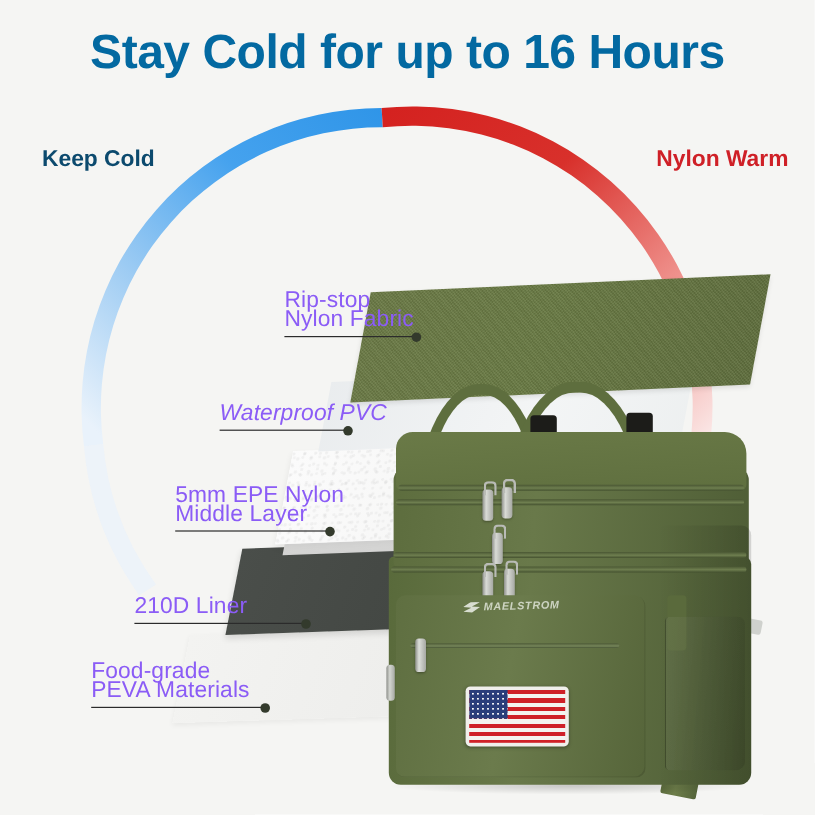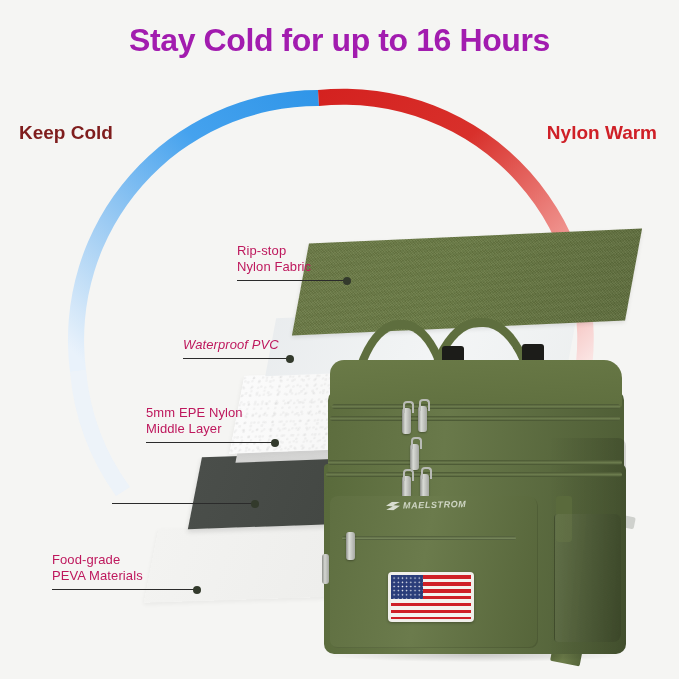--- a/index.html
+++ b/index.html
@@ -17,47 +17,47 @@
     -webkit-font-smoothing: antialiased;
   }
 
   
   #title {
     position: absolute;
     top: 22px;
     left: 0;
     width: 679px;
     text-align: center;
-    font-size: 32px;
+    font-size: 40px;
     font-weight: bold;
     letter-spacing: -0.4px;
-    color: #a21caf;
+    color: #0369a1;
     white-space: nowrap;
   }
 
   
   #arc-wrap {
     position: absolute;
     left: 0;
     top: 0;
     width: 679px;
     height: 679px;
   }
 
   
   .side-label {
     position: absolute;
     font-size: 19px;
     font-weight: bold;
     white-space: nowrap;
   }
   #keep-cold {
-    left: 19px;
+    left: 35px;
     top: 122px;
-    color: #7f1d1d;
+    color: #0c4a6e;
   }
   #keep-warm {
     right: 22px;
     top: 122px;
     color: #cf2027;
   }
 
   
   #layers {
     position: absolute;
@@ -135,23 +135,23 @@
     background: linear-gradient(100deg, #f3f3f1 0%, #eeeeec 60%, #e6e6e4 100%);
     transform: skewX(-13deg) rotate(-1.8deg);
     box-shadow: 0 2px 4px rgba(0,0,0,0.05);
   }
 
   
   .callout {
     position: absolute;
   }
   .callout-text {
-    font-size: 13px;
+    font-size: 19px;
     line-height: 16px;
-    color: #be185d;
+    color: #8b5cf6;
     white-space: pre-line;
     letter-spacing: 0.1px;
   }
   .callout-rule {
     position: relative;
     height: 1px;
     background: #2b2b2b;
     margin-top: 5px;
   }
   .callout-dot {
@@ -169,21 +169,21 @@
 
   #callout-pvc { left: 183px; top: 337px; font-style: italic; }
   #callout-pvc .callout-rule { width: 107px; }
 
   #callout-foam { left: 146px; top: 405px; }
   #callout-foam .callout-rule { width: 129px; }
 
   #callout-liner { left: 112px; top: 498px; }
   #callout-liner .callout-rule { width: 143px; }
 
-  #callout-peva { left: 52px; top: 552px; }
+  #callout-peva { left: 76px; top: 552px; }
   #callout-peva .callout-rule { width: 145px; }
 
   
   #bag {
     position: absolute;
     left: 316px;
     top: 318px;
     width: 350px;
     height: 348px;
   }
@@ -554,20 +554,21 @@
 
   <div class="callout" id="callout-foam">
     <div class="callout-text">5mm EPE Nylon
 Middle Layer</div>
     <div class="callout-rule">
       <span class="callout-dot"></span>
     </div>
   </div>
 
   <div class="callout" id="callout-liner">
+    <div class="callout-text">210D Liner</div>
     <div class="callout-rule">
       <span class="callout-dot"></span>
     </div>
   </div>
 
   <div class="callout" id="callout-peva">
     <div class="callout-text">Food-grade
 PEVA Materials</div>
     <div class="callout-rule">
       <span class="callout-dot"></span>

